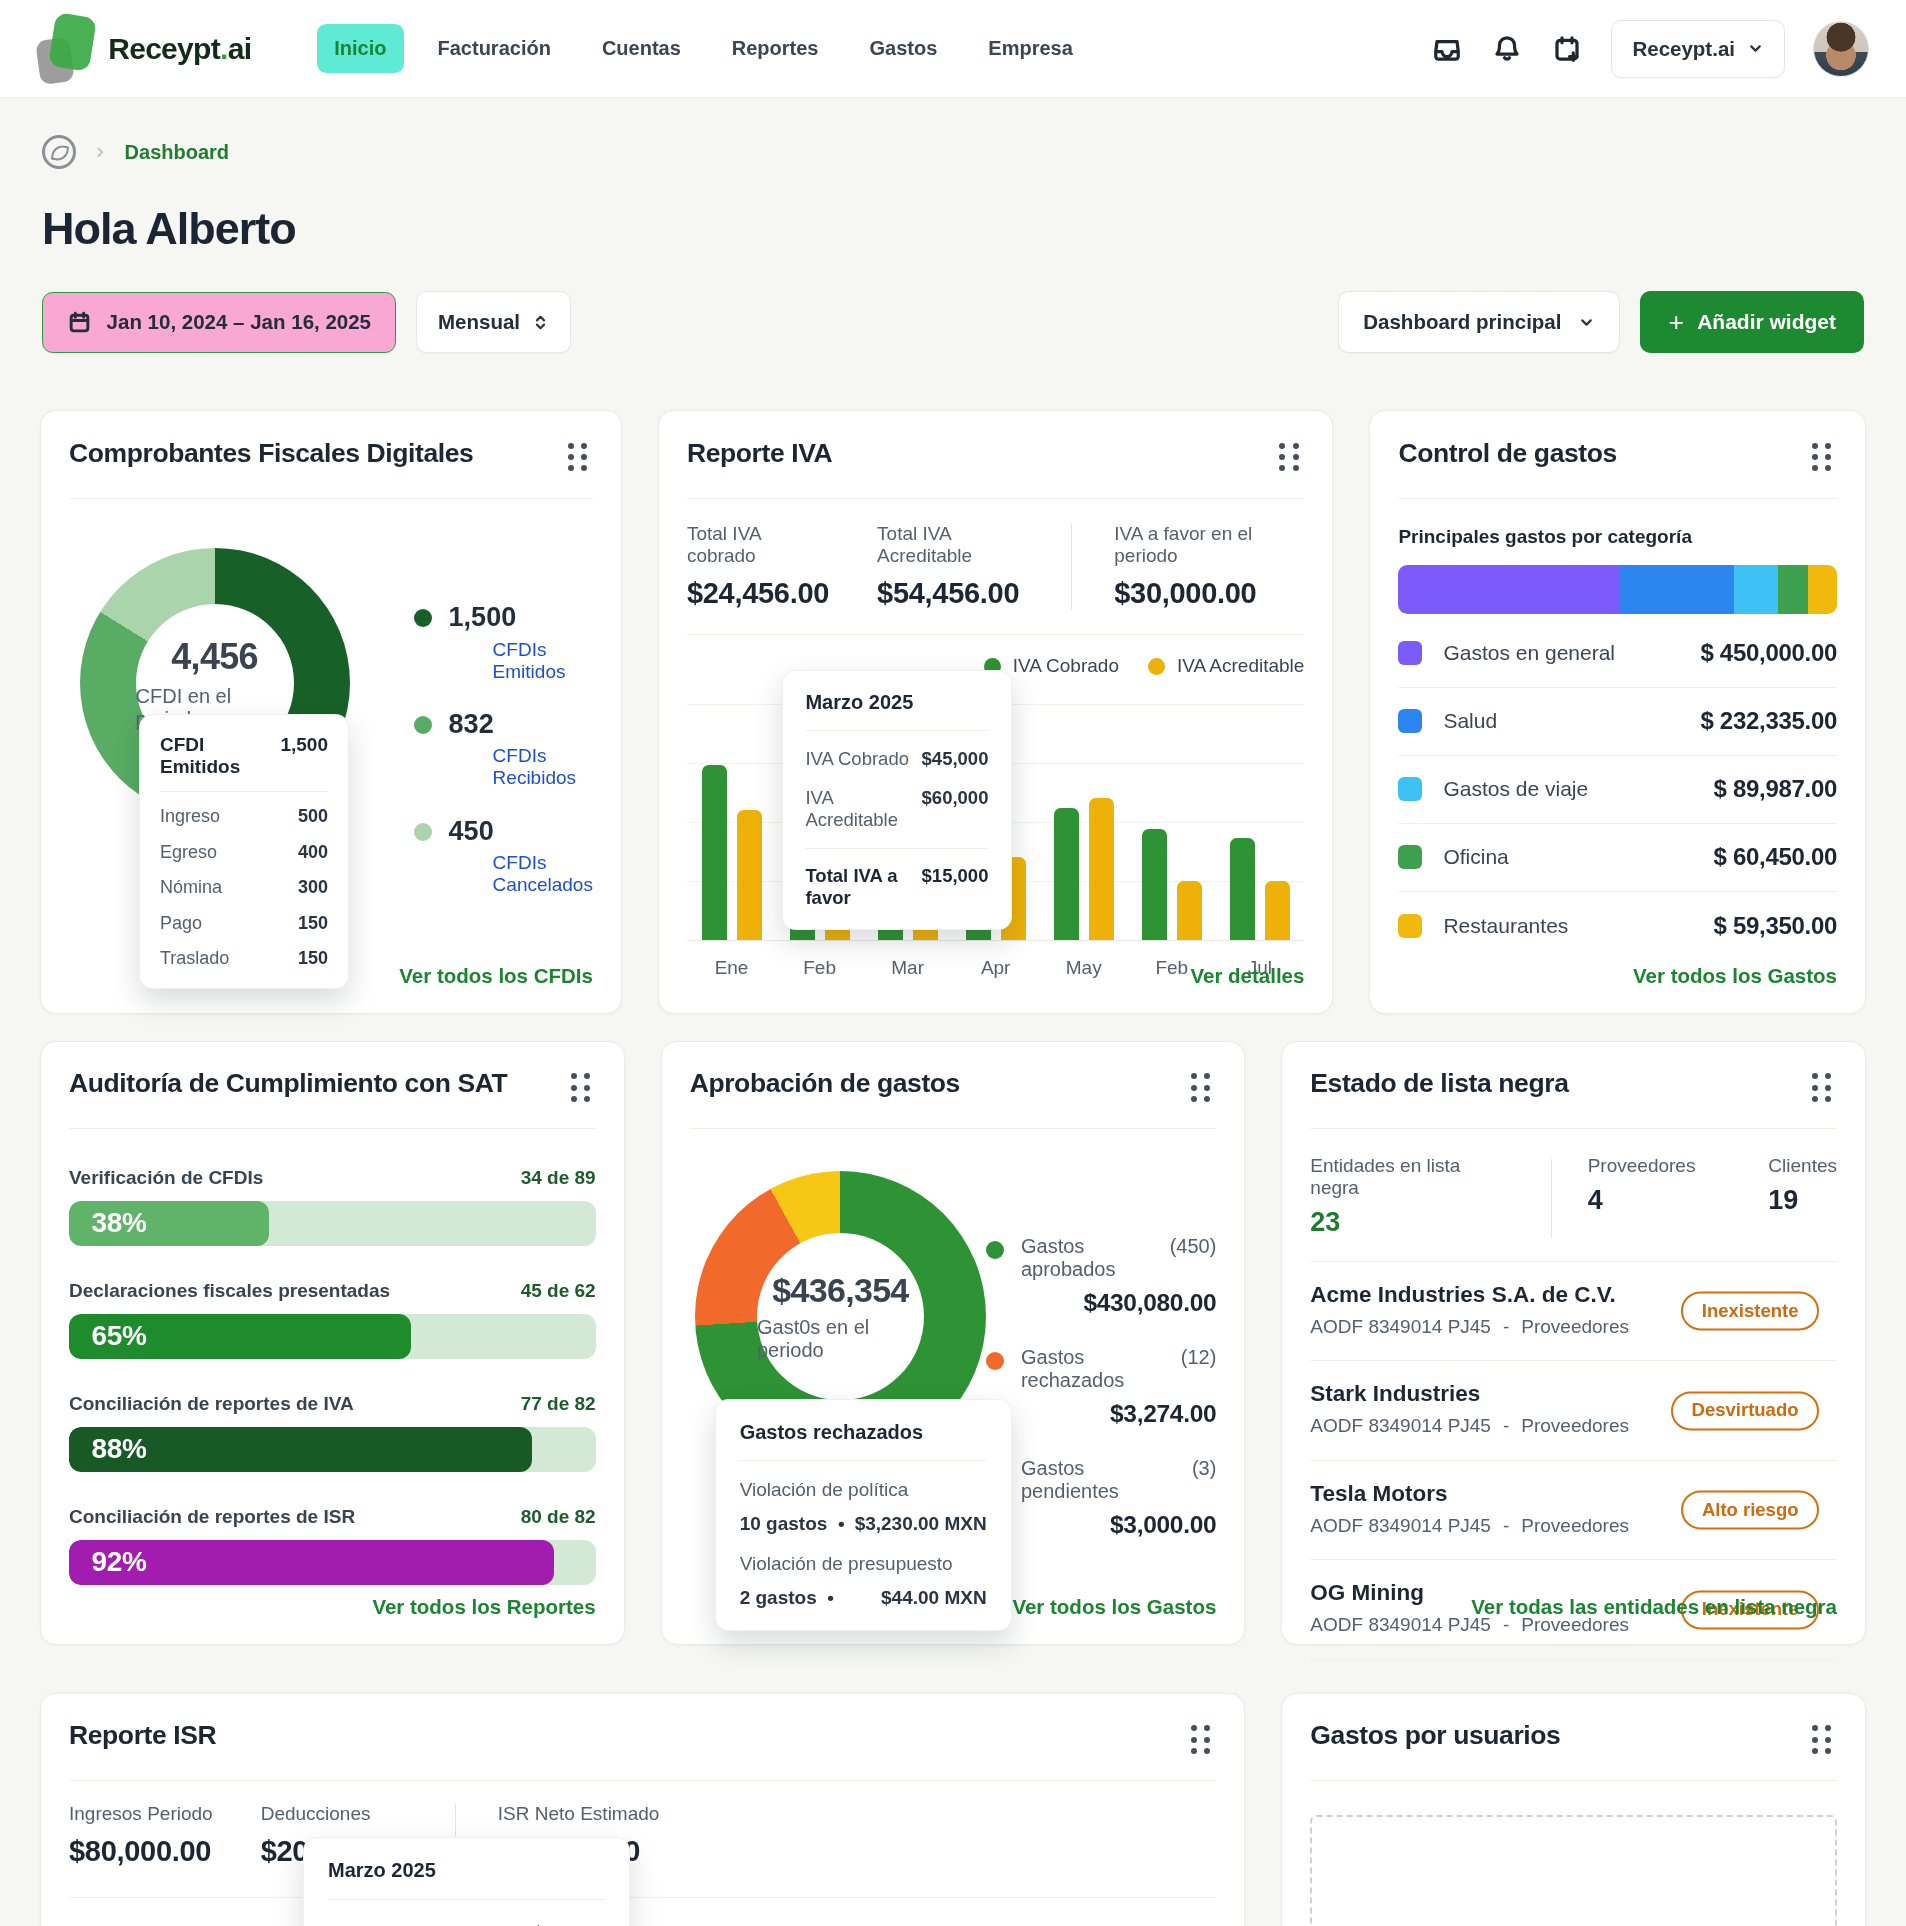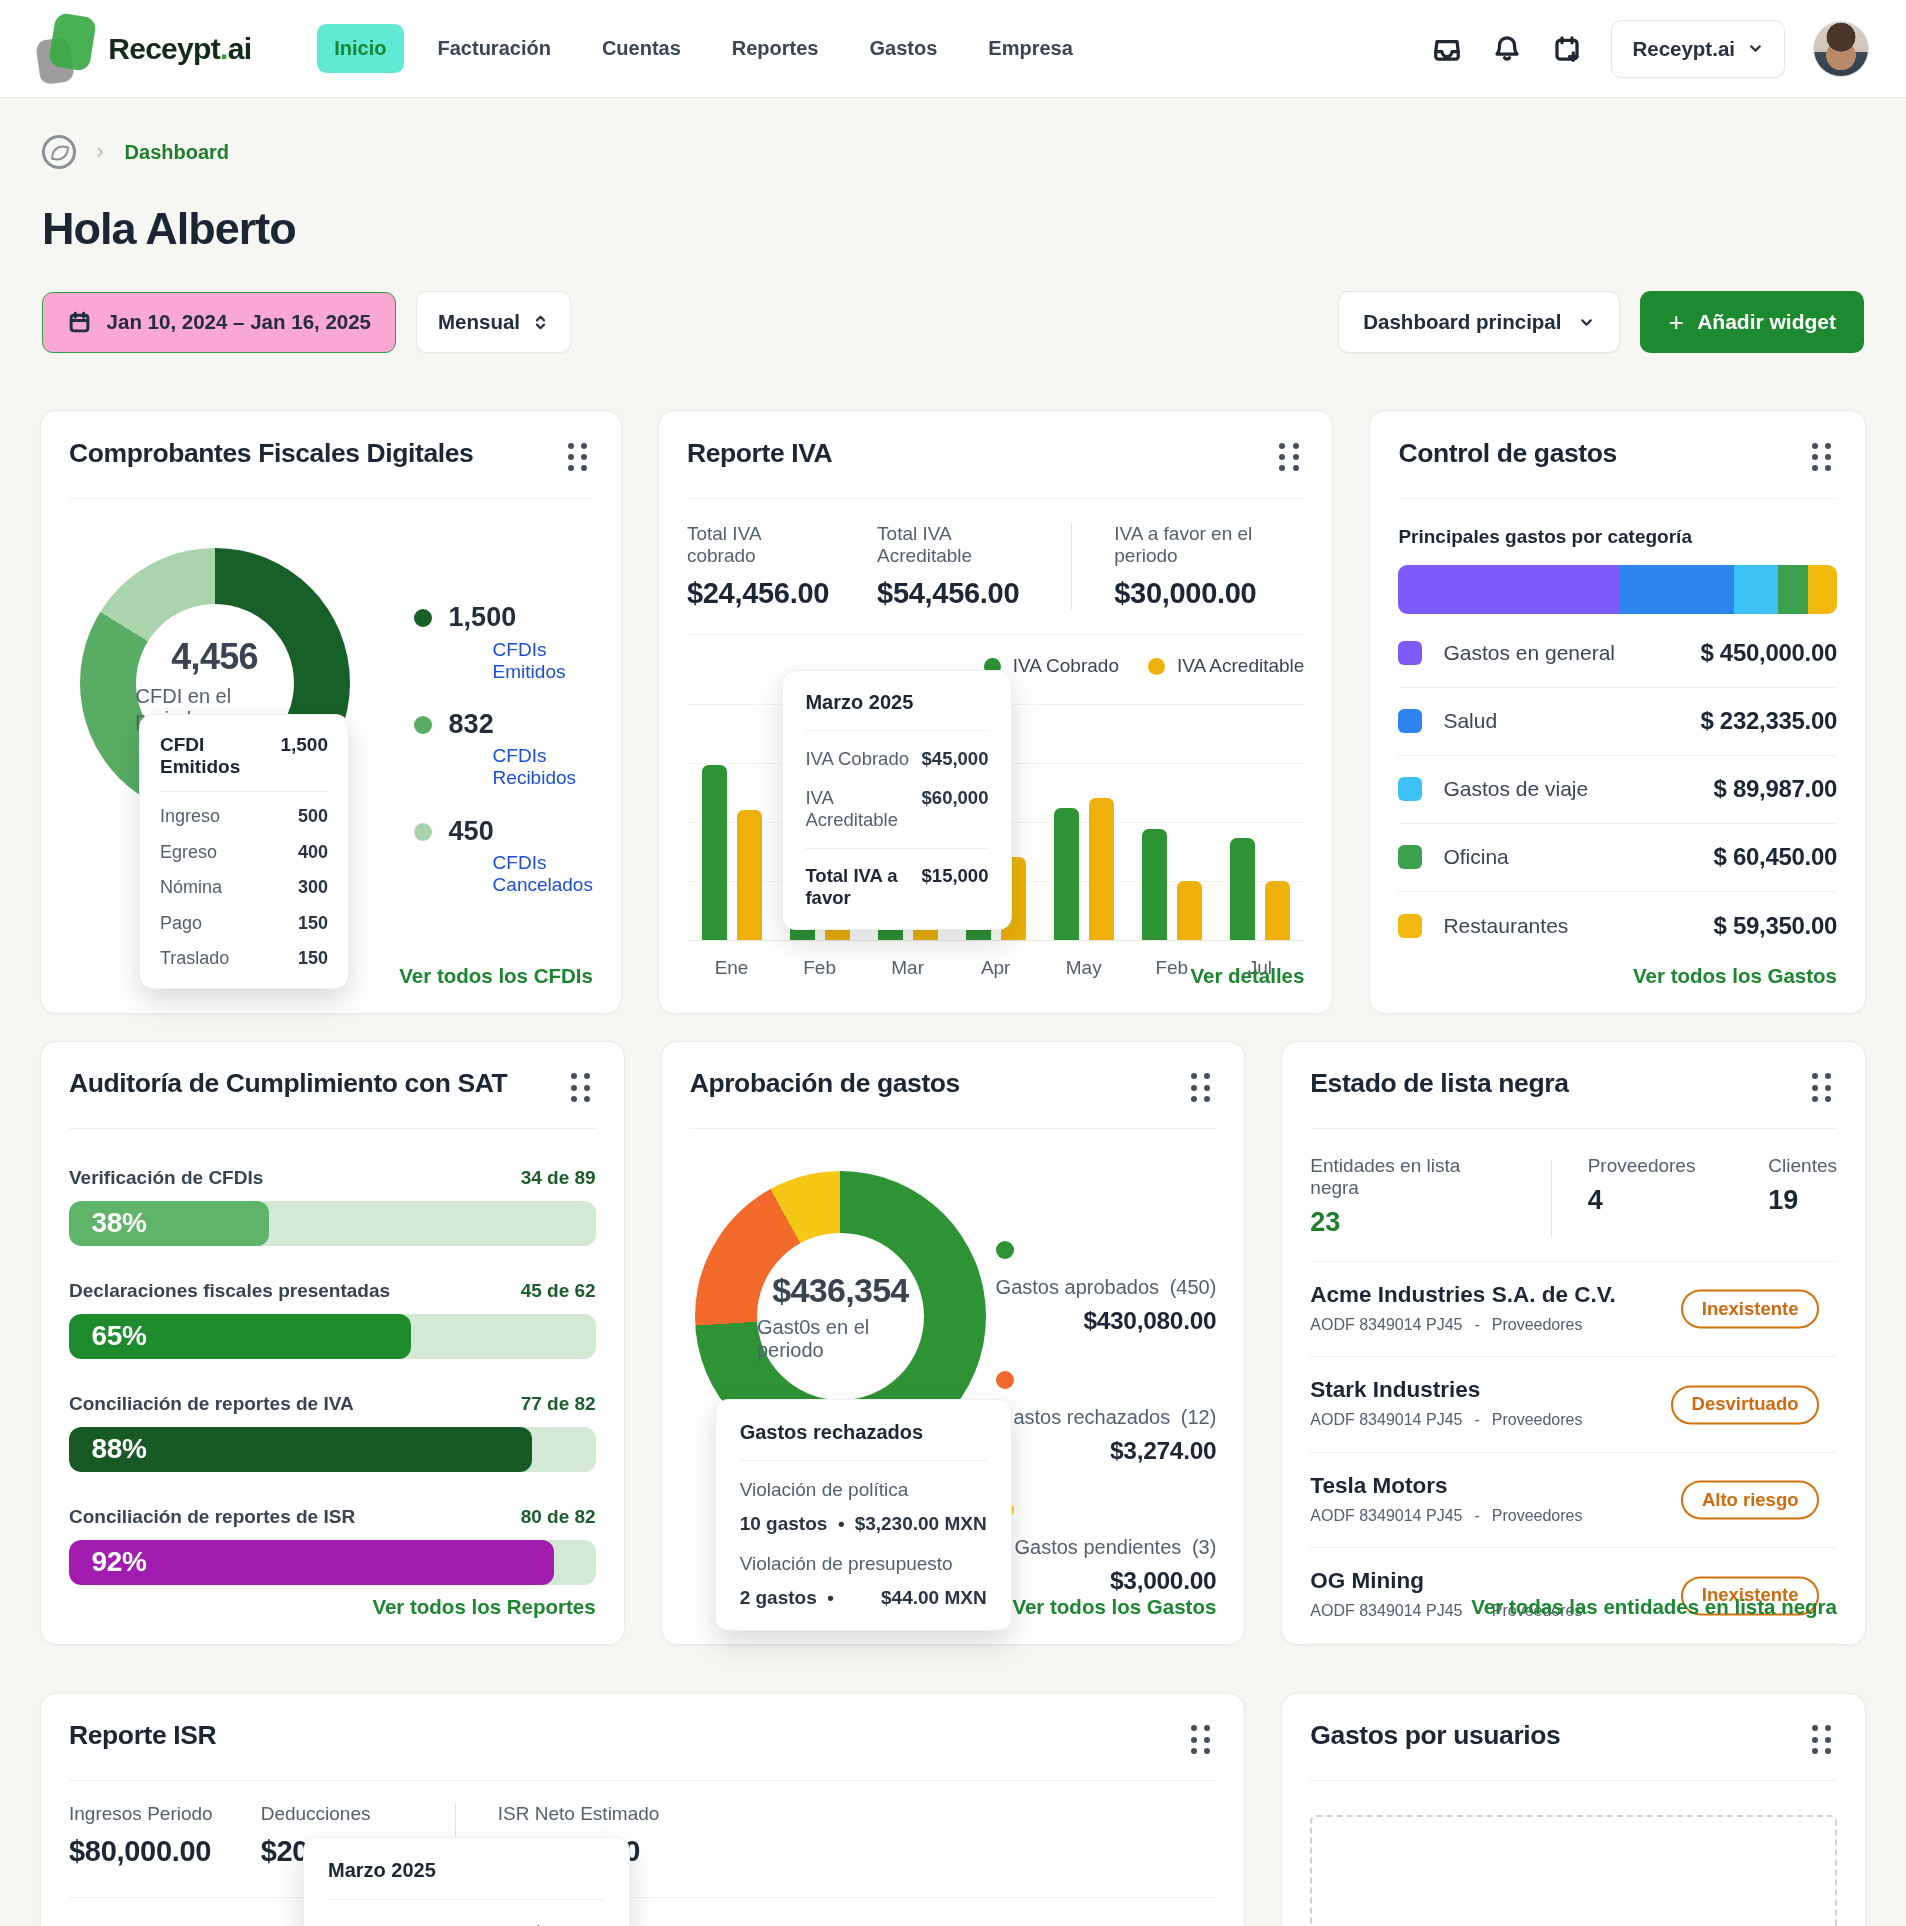--- a/index.html
+++ b/index.html
@@ -122,41 +122,41 @@
   .audit-count { font-size:19px; font-weight:800; color:#1d5c2c; }
   .audit-track { height:45px; background:#d3e8d5; border-radius:12px; overflow:hidden; }
   .audit-fill { height:100%; border-radius:12px; display:flex; align-items:center; padding-left:22.5px; font-size:28px; font-weight:800; color:#fff; letter-spacing:-0.3px; }
 
   
   .aprob-body { display:flex; margin-top:42px; }
   .donut-aprob { width:291px; height:291px; margin-left:5.3px; }
   .donut-aprob .hole { inset:62px; }
   .aprob-center-value { font-size:34px; font-weight:800; color:#3a4450; letter-spacing:-0.7px; }
   .aprob-legend { margin-left:auto; display:flex; flex-direction:column; gap:29px; margin-top:64px; }
-  .al-item { display:flex; gap:17px; justify-content:flex-end;flex-direction:column; }
+  .al-item { display:flex; gap:17px; justify-content:flex-end; }
   .al-text { display:flex; flex-direction:column; align-items:flex-end; gap:8px; }
   .al-toprow { font-size:20px; color:#55606e; display:flex; gap:10.6px; }
   .al-amount { font-size:24.5px; font-weight:800; color:#1d2634; letter-spacing:-0.3px; }
   .tt-aprob { left:53px; top:357px; width:297px; padding:21px 24px; }
   .tt-aprob .tt-divider { margin:16px 0 0; }
   .tt-group-label { font-size:19px; color:#55606e; margin-top:18.5px; }
   .tt-group-row { display:flex; justify-content:space-between; margin-top:12px; font-size:19px; font-weight:800; color:#2a3442; }
   .tt-group-row .cnt { display:flex; gap:10.6px; align-items:center; }
 
   
   .bl-stats { display:flex; margin-top:26.5px; padding-bottom:22.5px; border-bottom:0.7px solid #eef0ea; }
   .bl-stat-label { font-size:19px; color:#55606e; }
   .bl-stat-value { font-size:27px; font-weight:800; margin-top:8px; color:#1d2634; }
   .bl-stat-value.green { color:#1f7d2c; }
   .bl-div { width:0.7px; background:#e3e6e1; margin:4px 36px 0 37px; }
   .bl-gap { width:73px; }
   .bl-list {}
   .bl-row { position:relative; padding:20px 0 22.5px; border-bottom:0.7px solid #eef0ea; cursor:pointer; }
   .bl-name { font-size:22.5px; font-weight:800; color:#1d2634; }
-  .bl-sub { font-size:16px; color:#55606e; margin-top:8px; display:flex; gap:12px; }
+  .bl-sub { font-size:19px; color:#55606e; margin-top:8px; display:flex; gap:12px; }
   .bl-badge { position:absolute; right:18px; top:50%; transform:translateY(-50%); border:2.3px solid #d4710d; color:#cf6a0e; border-radius:661px; padding:6.6px 18.5px; font-size:18.5px; font-weight:700; }
 
   
   .isr-legend { display:flex; justify-content:flex-end; gap:29px; margin-top:26.5px; }
   .tt-isr { left:262px; top:143px; width:327px; padding:21px 24px; }
   .tt-isr .tt-divider { margin:17px 0 0; }
   .tt-isr .tt-row { font-size:20px; margin-top:22.5px; }
   .empty-box { margin-top:34px; height:543px; border:2px dashed #cdd2ca; border-radius:6.6px; display:flex; justify-content:center; }
 </style>
 </head>

